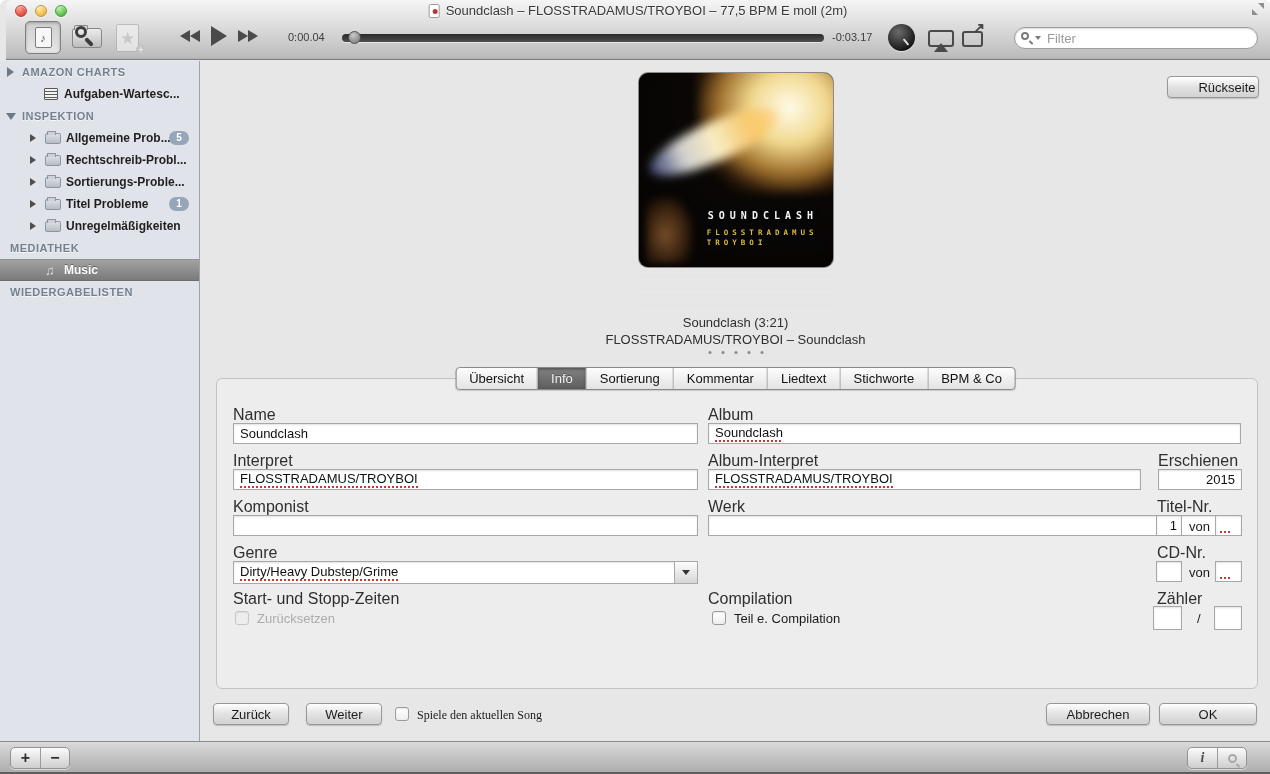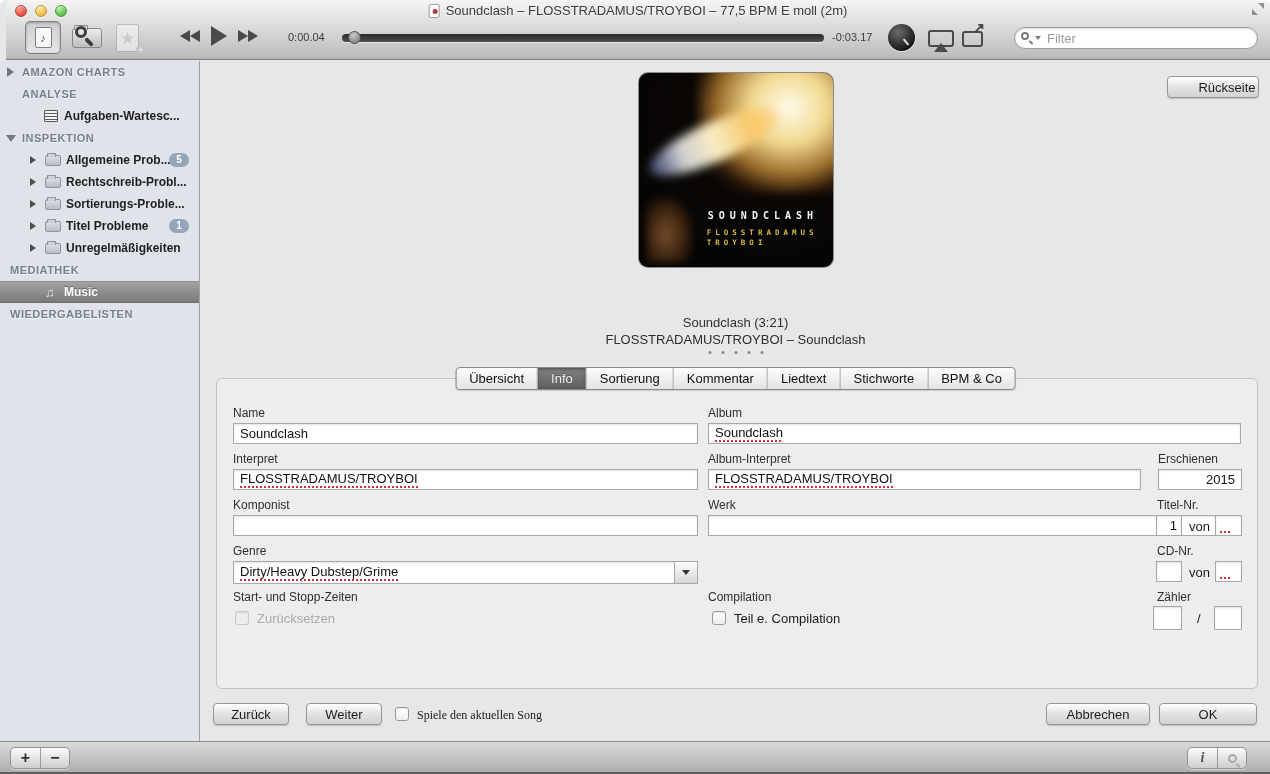--- a/index.html
+++ b/index.html
@@ -129,21 +129,21 @@
   .tabbar { position:absolute; top:306px; left:50%; transform:translateX(-50%); display:flex;
     border:1px solid #898989; border-radius:4px; overflow:hidden; background:linear-gradient(#FDFDFD,#E3E3E3);
     box-shadow:0 1px 1px rgba(0,0,0,.15); z-index:3; }
   .tab { padding:0 13px; line-height:21px; height:21px; font-size:13px; color:#111; border-left:1px solid #ABABAB; white-space:nowrap;}
   .tab:first-child { border-left:none; }
   .tab.selected { background:linear-gradient(#818181,#5E5E5E); color:#F1F1F1; box-shadow:inset 0 1px 3px rgba(0,0,0,.45); text-shadow:0 -1px 0 rgba(0,0,0,.3);}
 
   
   .panel { position:absolute; top:317px; left:15px; right:12px; height:311px; background:#EDEDED;
     border:1px solid #C3C3C3; border-radius:6px; }
-  .flabel { position:absolute; font-size:12px; color:#2F2F2F; }
+  .flabel { position:absolute; font-size:16px; color:#2F2F2F; }
   .tfield { position:absolute; height:21px; background:#fff; border:1px solid #A8A8A8;
     box-shadow:inset 0 1px 2px rgba(0,0,0,.12); display:flex; align-items:center; padding:0 6px; font-size:13px; color:#101010; }
   .tfield.right { justify-content:flex-end; }
   .misspell { background-image:repeating-linear-gradient(90deg, #CC3333 0, #CC3333 2px, transparent 2px, transparent 4px);
     background-repeat:no-repeat; background-position:0 calc(100% - 0px); background-size:100% 2px; padding-bottom:2px; }
   .sq-empty { display:inline-block; width:12px; height:12px; align-self:flex-end; margin-bottom:2px;
     background-image:repeating-linear-gradient(90deg, #CC3333 0, #CC3333 2px, transparent 2px, transparent 4px);
     background-repeat:no-repeat; background-position:0 100%; background-size:100% 2px; }
   .combo { position:absolute; height:23px; background:#fff; border:1px solid #A8A8A8; box-shadow:inset 0 1px 2px rgba(0,0,0,.12);
     display:flex; align-items:center; padding:0 30px 0 6px; font-size:13px; color:#101010; }
@@ -237,23 +237,20 @@
       <span class="filter-caret"></span>
     </div>
   </div>
 
   <div class="sidebar">
     <div class="sb-row">
       <span class="disc disc-right"></span>
       <span class="sb-hdr-label hdr-pad">AMAZON CHARTS</span>
     </div>
     <div class="sb-row">
-      <span class="sb-hdr-label hdr-pad">ANALYSE</span>
-    </div>
-    <div class="sb-row">
       <span class="task-ic"></span>
       <span class="sb-item-label task-text">Aufgaben-Wartesc...</span>
     </div>
     <div class="sb-row">
       <span class="disc disc-down"></span>
       <span class="sb-hdr-label hdr-pad">INSPEKTION</span>
     </div>
     <div class="sb-row">
       <span class="disc disc-sm"></span>
       <span class="folder"></span>

